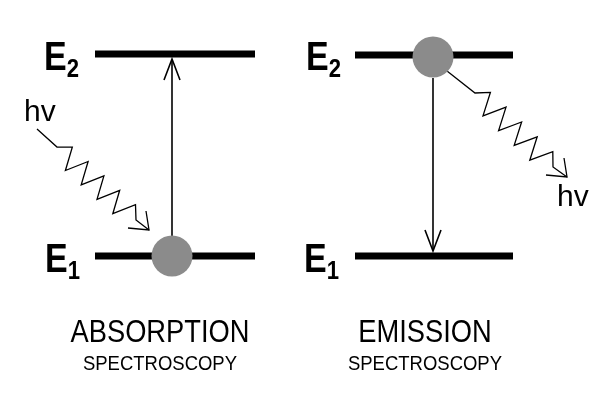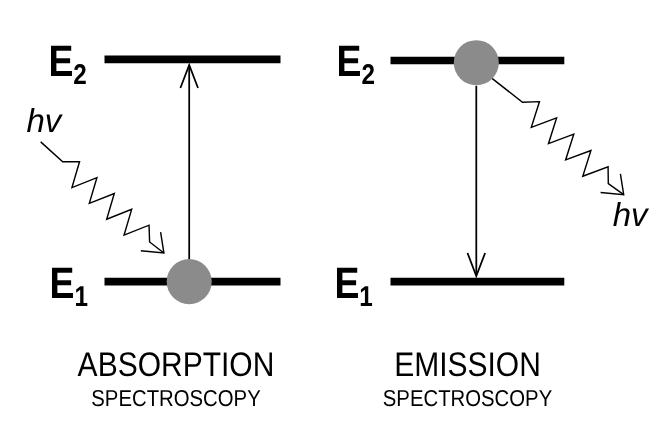--- a/index.html
+++ b/index.html
@@ -22,21 +22,20 @@
     transform-origin:left top;
   }
   .e-sub{
     font-size:26px;
     font-weight:bold;
     vertical-align:-7px;
   }
   .hv-label{
     position:absolute;
     font-size:30px;
-    font-style:italic;
     line-height:1;
     white-space:nowrap;
   }
   .caption{
     position:absolute;
     width:300px;
     text-align:center;
     transform:scaleX(0.88);
     transform-origin:center top;
   }

